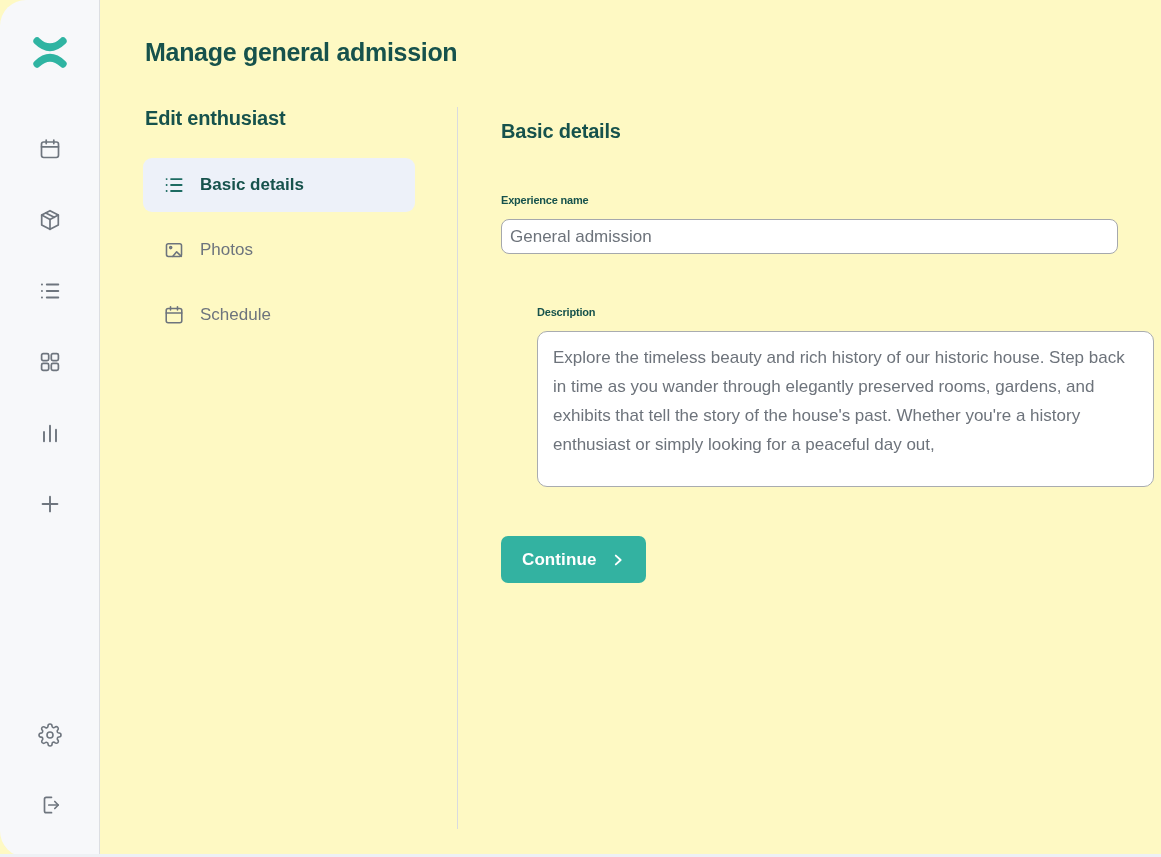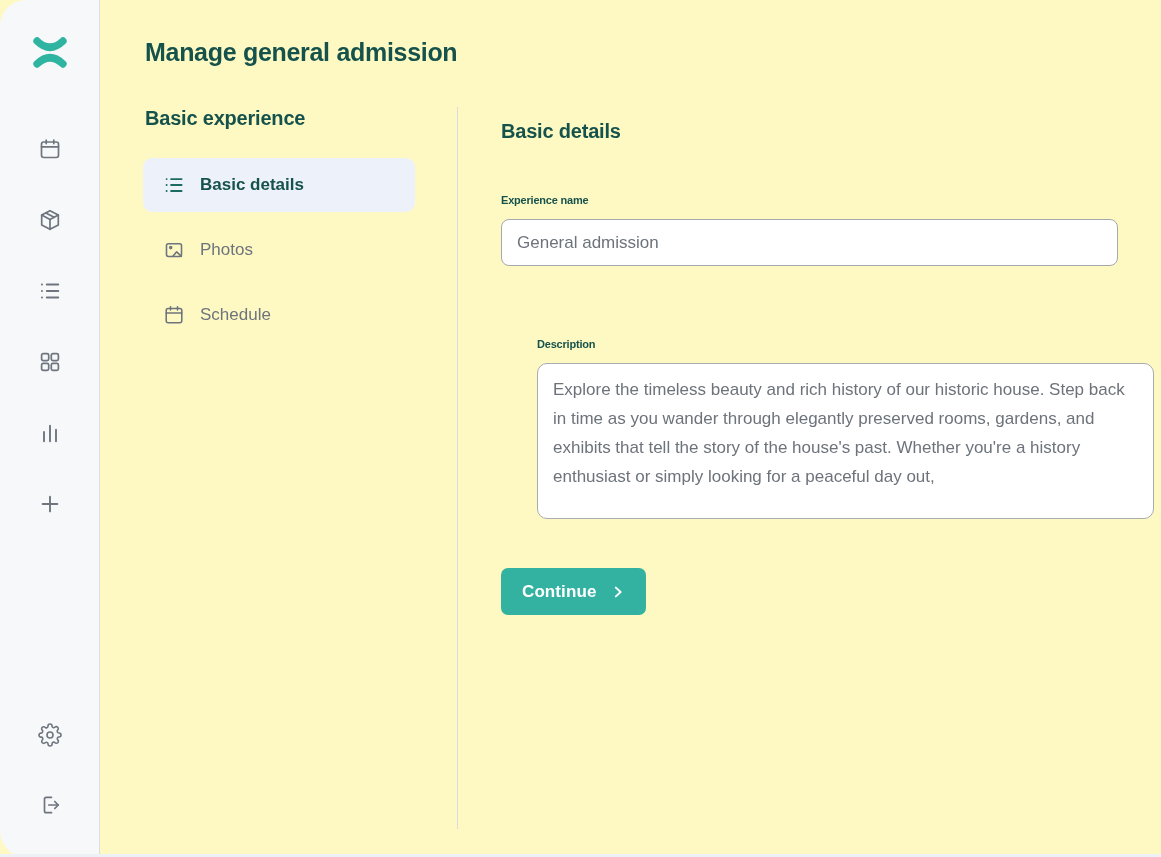--- a/index.html
+++ b/index.html
@@ -42,26 +42,26 @@
   }
   .subnav-item .sn-icon { width: 22px; height: 22px; flex-shrink: 0; }
   .subnav-item.active { background: #edf1f9; color: #16524c; font-weight: 700; }
   .subnav-item.active .sn-icon { color: #1c6b62; }
 
   .vdivider { width: 1px; background: #d9dbdf; align-self: stretch; }
 
   .formcol { margin-left: 43px; width: 617px; padding-top: 13px; }
   .form-title { margin: 0; font-size: 20px; font-weight: 700; color: #16524c; letter-spacing: -0.2px; }
   .field-exp { margin-top: 51px; }
-  .field-desc { margin-top: 72px; padding-left: 36px; }
+  .field-desc { margin-top: 52px; padding-left: 36px; }
   .field-label { display: block; font-size: 11px; font-weight: 700; color: #16524c; margin-bottom: 13px; letter-spacing: -0.2px; }
   .text-input {
-    width: 617px; height: 47px;
+    width: 617px; height: 35px;
     border: 1.5px solid #a5a8ad; border-radius: 8px;
-    padding: 0 15px; font-size: 17px; color: #6d737b;
+    padding: 0 8px; font-size: 17px; color: #6d737b;
     font-family: inherit; background: #fff; outline: none;
   }
   .text-area {
     width: 617px; height: 156px;
     border: 1.5px solid #a9acb0; border-radius: 10px;
     padding: 11px 15px; font-size: 17px; line-height: 29px; color: #6d737b;
     font-family: inherit; background: #fff; resize: none; outline: none;
     overflow: hidden;
   }
   .continue-btn {
@@ -154,21 +154,21 @@
       </div>
     </div>
   </aside>
 
   <main class="main">
     <h1 class="page-title">Manage general admission</h1>
 
     <div class="content">
 
       <section class="subnav">
-        <h2 class="subnav-title">Basic experience</h2>
+        <h2 class="subnav-title">Edit enthusiast</h2>
         <div class="subnav-list">
 
           <div class="subnav-item active">
             <svg class="sn-icon" viewBox="0 0 24 24" fill="none" stroke="currentColor" stroke-width="2" stroke-linecap="round" stroke-linejoin="round">
               <line x1="8.8" y1="5.5" x2="20.3" y2="5.5"></line>
               <line x1="8.8" y1="12" x2="20.3" y2="12"></line>
               <line x1="8.8" y1="18.5" x2="20.3" y2="18.5"></line>
               <line x1="3.9" y1="5.5" x2="4.0" y2="5.5"></line>
               <line x1="3.9" y1="12" x2="4.0" y2="12"></line>
               <line x1="3.9" y1="18.5" x2="4.0" y2="18.5"></line>

